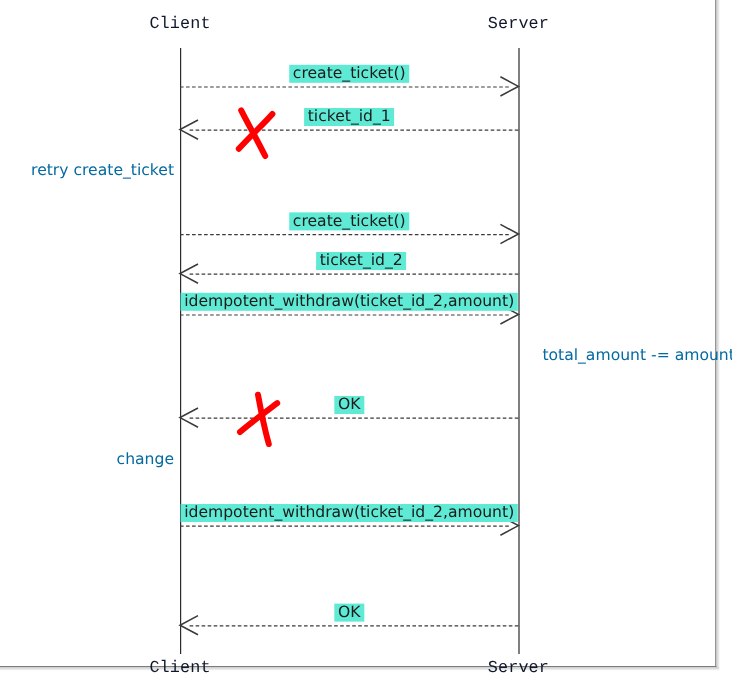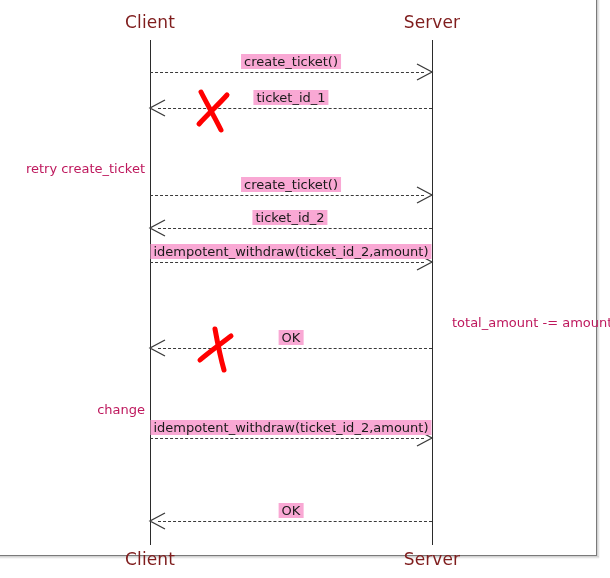--- a/index.html
+++ b/index.html
@@ -45,25 +45,26 @@
     left: 0;
     top: 556px;
     width: 599px;
     height: 3px;
     background: linear-gradient(to bottom, #c9c9c9, #ffffff);
   }
 
   
   .participant {
     position: absolute;
-    font-size: 17px;
-    color: #7f1d1d;
+    font-size: 14px;
+    color: #0f172a;
     white-space: nowrap;
     transform: translateX(-50%);
     letter-spacing: 0.1px;
+    font-family: Liberation Mono, monospace;
   }
 
   
   .lifeline {
     position: absolute;
     width: 1px;
     background: #2b2b2b;
   }
 
   
@@ -71,37 +72,36 @@
     position: absolute;
     height: 0;
     border-top: 1px dashed #3a3a3a;
   }
   .msg-label {
     position: absolute;
     font-size: 13px;
     color: #1a1a1a;
     white-space: nowrap;
     transform: translateX(-50%);
-    background: #f9a8d4;
+    background: #5eead4;
     padding: 0 3px;
   }
 
   
   .stick {
     position: absolute;
     overflow: visible;
   }
 
   
   .note {
     position: absolute;
     font-size: 13px;
-    color: #be185d;
+    color: #0369a1;
     white-space: nowrap;
-    margin-top: 26px;
   }
   .note.right-align {
     transform: translateX(-100%);
   }
 
   
   .redx {
     position: absolute;
     overflow: visible;
   }
@@ -144,21 +144,21 @@
   <div class="msg" style="left:150px; top:195px; width:274px;"></div>
   <svg class="stick" style="left:416px; top:185px;" width="20" height="20">
     <polyline points="1,2 16,10 1,18" fill="none" stroke="#3a3a3a" stroke-width="1.3"></polyline>
   </svg>
   <div class="msg-label" style="left:291px; top:177px;">create_ticket()</div>
 
   <div class="msg" style="left:158px; top:228px; width:274px;"></div>
   <svg class="stick" style="left:148px; top:218px;" width="20" height="20">
     <polyline points="17,2 2,10 17,18" fill="none" stroke="#3a3a3a" stroke-width="1.3"></polyline>
   </svg>
-  <div class="msg-label" style="left:290px; top:210px;">ticket_id_2</div>
+  <div class="msg-label" style="left:301px; top:210px;">ticket_id_2</div>
 
   <div class="msg" style="left:150px; top:262px; width:274px;"></div>
   <svg class="stick" style="left:416px; top:252px;" width="20" height="20">
     <polyline points="1,2 16,10 1,18" fill="none" stroke="#3a3a3a" stroke-width="1.3"></polyline>
   </svg>
   <div class="msg-label" style="left:291px; top:244px;">idempotent_withdraw(ticket_id_2,amount)</div>
 
   <div class="note" style="left:452px; top:289px;">total_amount -= amount</div>
 
   <div class="msg" style="left:158px; top:348px; width:274px;"></div>

